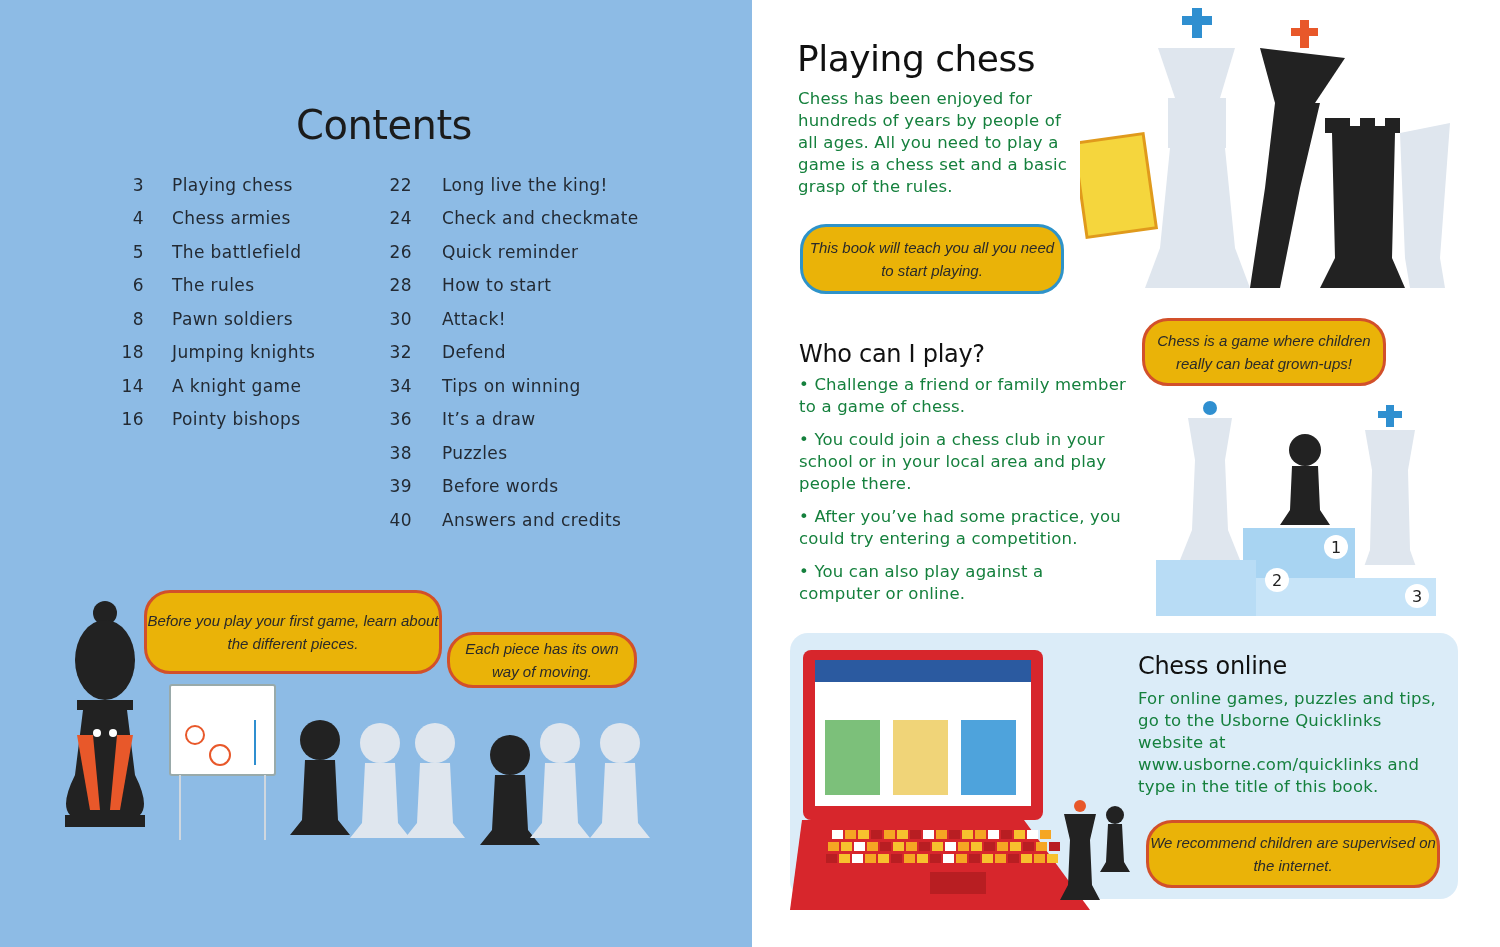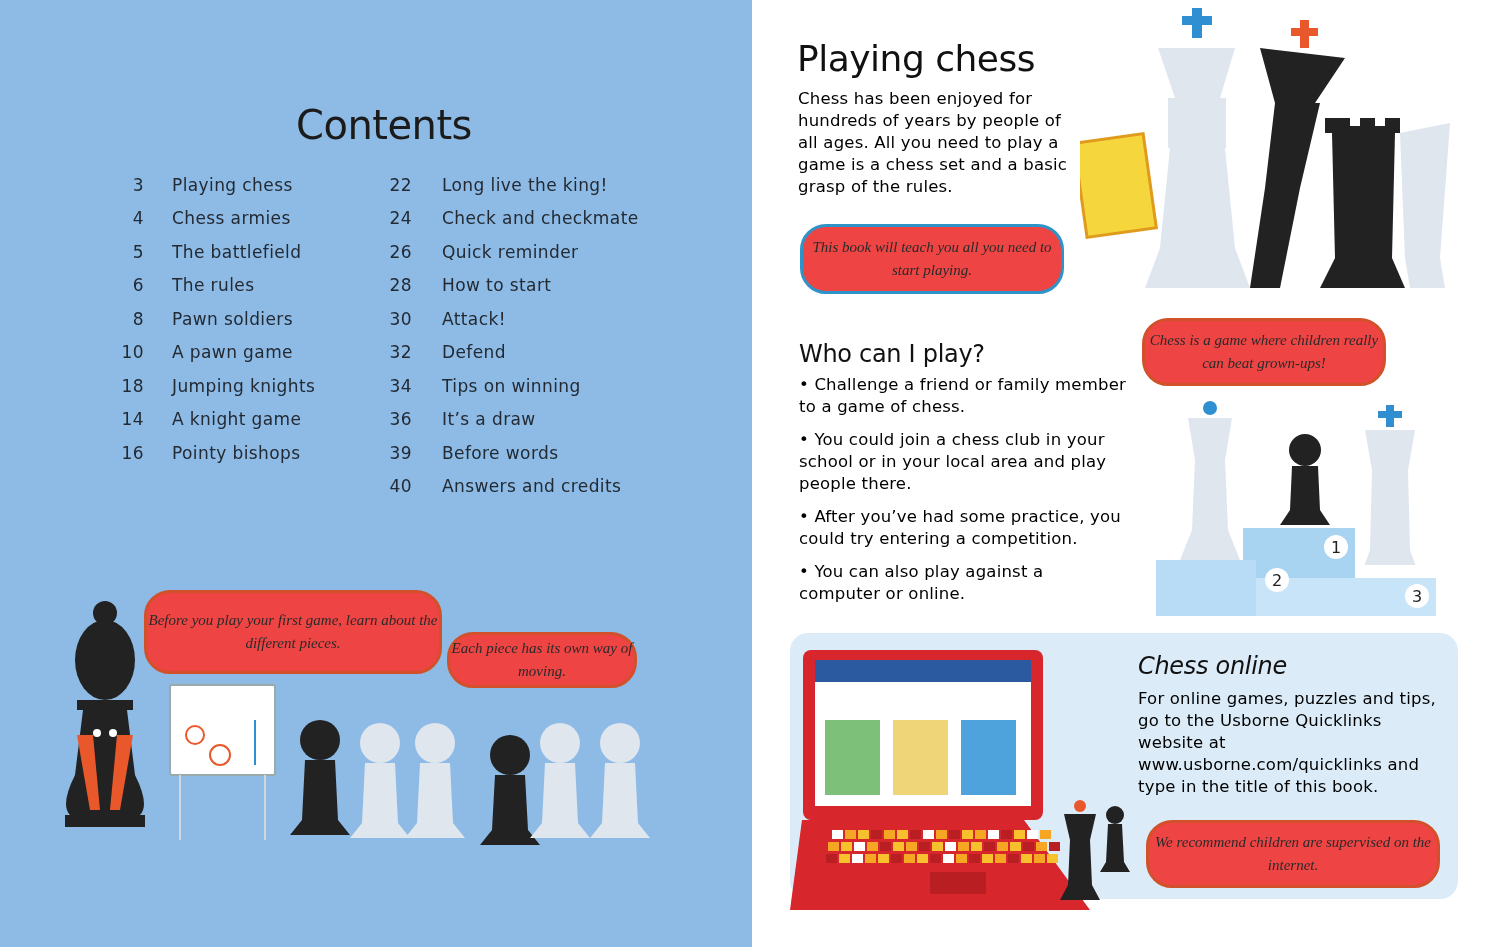--- a/index.html
+++ b/index.html
@@ -11,28 +11,28 @@
 
   .contents-title { position: absolute; left: 296px; top: 102px; font-size: 40px; font-weight: normal; letter-spacing: -0.5px; color: #1b1b1b; }
 
   .toc-col { position: absolute; top: 168px; }
   .toc-col.c1 { left: 108px; }
   .toc-col.c2 { left: 382px; }
   .toc-row { display: flex; height: 33.5px; align-items: center; font-size: 17px; color: #232a33; letter-spacing: 0.4px; }
   .toc-num { width: 36px; text-align: right; margin-right: 28px; }
   .c2 .toc-num { width: 30px; margin-right: 30px; }
 
-  .bubble { position: absolute; background: #ef4444; border-radius: 26px; display: flex; align-items: center; justify-content: center; text-align: center; font-family: Liberation Serif, serif; font-style: italic; font-size: 15px; line-height: 23px; color: #2a2a2a; }
+  .bubble { position: absolute; background: #eab308; border-radius: 26px; display: flex; align-items: center; justify-content: center; text-align: center; font-family: Liberation Sans, sans-serif; font-style: italic; font-size: 15px; line-height: 23px; color: #2a2a2a; }
   .bubble.orange { border: 3px solid #d2502a; }
   .bubble.blue { border: 3px solid #2e93c9; }
 
   .tail { position: absolute; width: 0; height: 0; }
 
   .h1 { position: absolute; left: 797px; top: 38px; font-size: 36px; letter-spacing: -0.5px; color: #111; }
-  .body-text { position: absolute; font-size: 16.5px; line-height: 22px; color: #000000; letter-spacing: 0.2px; }
+  .body-text { position: absolute; font-size: 16.5px; line-height: 22px; color: #15803d; letter-spacing: 0.2px; }
   .h2 { position: absolute; font-size: 24px; color: #111; letter-spacing: -0.3px; }
   .bullet { margin-bottom: 11px; }
 
   .online-panel { position: absolute; left: 790px; top: 633px; width: 668px; height: 266px; background: #dbecf8; border-radius: 18px; }
 
   
   .piece { position: absolute; }
   .podium { position: absolute; background: #a8d4f2; }
   .podium-num { position: absolute; width: 24px; height: 24px; border-radius: 50%; background: #fff; font-size: 16px; display: flex; align-items: center; justify-content: center; color: #222; }
 
@@ -66,24 +66,20 @@
     </div>
   <div class="toc-row">
       <span class="toc-num">6</span>
       <span>The rules</span>
     </div>
   <div class="toc-row">
       <span class="toc-num">8</span>
       <span>Pawn soldiers</span>
     </div>
   <div class="toc-row">
-      <span class="toc-num">10</span>
-      <span>A pawn game</span>
-    </div>
-  <div class="toc-row">
       <span class="toc-num">18</span>
       <span>Jumping knights</span>
     </div>
   <div class="toc-row">
       <span class="toc-num">14</span>
       <span>A knight game</span>
     </div>
   <div class="toc-row">
       <span class="toc-num">16</span>
       <span>Pointy bishops</span>
@@ -115,20 +111,24 @@
       <span class="toc-num">32</span>
       <span>Defend</span>
     </div>
   <div class="toc-row">
       <span class="toc-num">34</span>
       <span>Tips on winning</span>
     </div>
   <div class="toc-row">
       <span class="toc-num">36</span>
       <span>It’s a draw</span>
+    </div>
+  <div class="toc-row">
+      <span class="toc-num">38</span>
+      <span>Puzzles</span>
     </div>
   <div class="toc-row">
       <span class="toc-num">39</span>
       <span>Before words</span>
     </div>
   <div class="toc-row">
       <span class="toc-num">40</span>
       <span>Answers and credits</span>
     </div>
 </div>
@@ -342,19 +342,19 @@
       <circle cx="22" cy="6" r="6" fill="#e8582a"></circle>
       <path d="M6 14 L38 14 L32 40 L12 40 Z" fill="#222"></path>
       <path d="M12 40 L32 40 L34 85 L42 100 L2 100 L10 85 Z" fill="#222"></path>
     </g>
   <g>
       <circle cx="57" cy="15" r="9" fill="#222"></circle>
       <path d="M50 24 L64 24 L66 62 L72 72 L42 72 L48 62 Z" fill="#222"></path>
     </g>
 </svg>
 
-<div class="h2" style="left:1138px;top:652px;font-style:italic;">Chess online</div>
+<div class="h2" style="left:1138px;top:652px;">Chess online</div>
 <div class="body-text" style="left:1138px;top:688px;width:300px;">For online games, puzzles and tips, go to the Usborne Quicklinks website at www.usborne.com/quicklinks and type in the title of this book.</div>
 
 <div class="bubble orange" style="left:1146px;top:820px;width:294px;height:68px;">We recommend children are supervised on the internet.</div>
 <svg class="tail" style="left:1122px;top:840px;" width="28" height="20">
     <path d="M0 2 L26 8 L26 18 Z" fill="#fff" stroke="#d2502a" stroke-width="3"></path>
   </svg>
 
 </body></html>

